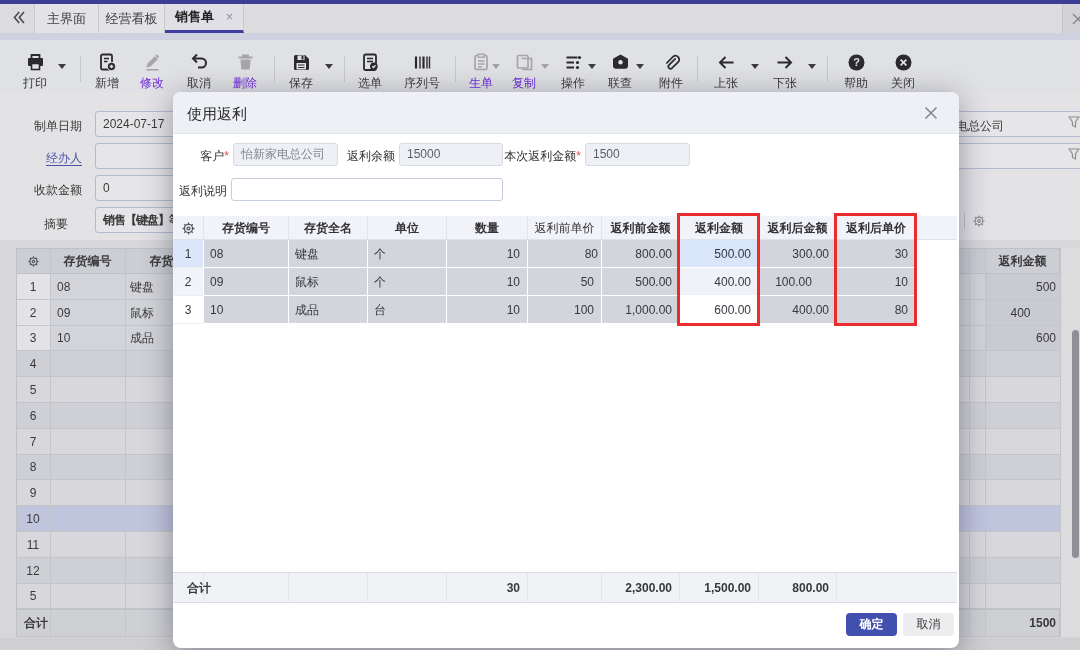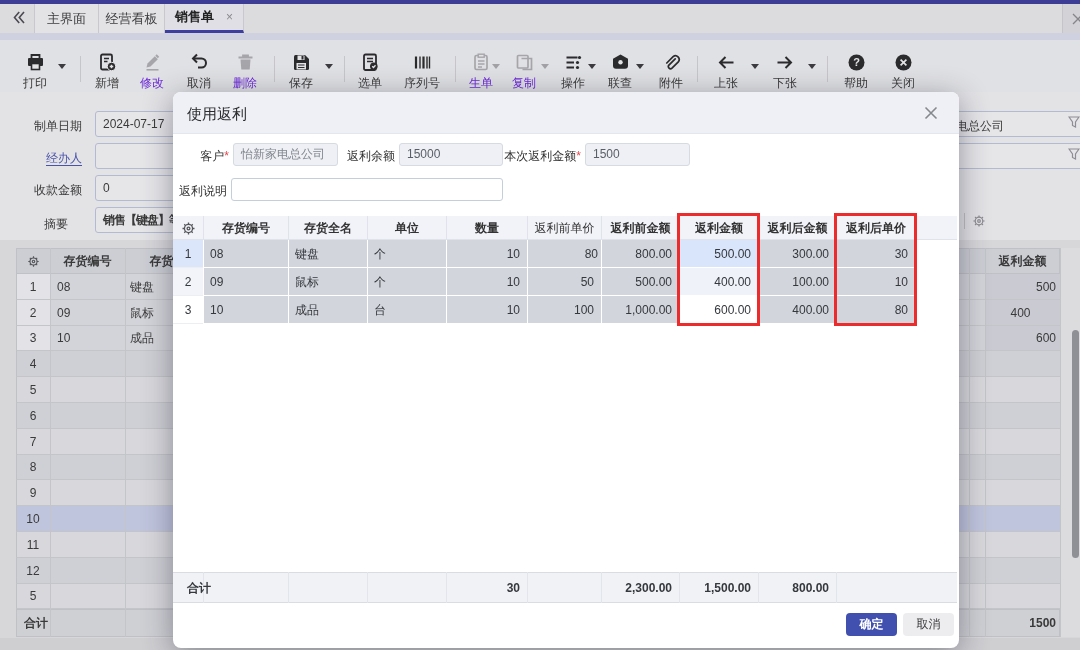--- a/index.html
+++ b/index.html
@@ -354,21 +354,21 @@
       <div class="mc" style="left:194px;top:176px;width:79px;text-align:left;padding-left:7px">个</div>
       <div class="a" style="left:273px;top:176px;width:80px;height:27px;background:#d3d5dc;margin-left:1px;margin-top:0"></div>
       <div class="mc" style="left:273px;top:176px;width:81px;text-align:right;padding-right:7px">10</div>
       <div class="a" style="left:354px;top:176px;width:73px;height:27px;background:#d3d5dc;margin-left:1px;margin-top:0"></div>
       <div class="mc" style="left:354px;top:176px;width:74px;text-align:right;padding-right:7px">50</div>
       <div class="a" style="left:428px;top:176px;width:77px;height:27px;background:#d3d5dc;margin-left:1px;margin-top:0"></div>
       <div class="mc" style="left:428px;top:176px;width:78px;text-align:right;padding-right:7px">500.00</div>
       <div class="a" style="left:506px;top:176px;width:78px;height:27px;background:#eff2f9;margin-left:1px;margin-top:0"></div>
       <div class="mc" style="left:506px;top:176px;width:79px;text-align:right;padding-right:7px">400.00</div>
       <div class="a" style="left:585px;top:176px;width:77px;height:27px;background:#d3d5dc;margin-left:1px;margin-top:0"></div>
-      <div class="mc" style="left:585px;top:176px;width:78px;text-align:right;padding-right:7px">100.00</div>
+      <div class="mc" style="left:585px;top:176px;width:78px;text-align:center;padding-right:7px">100.00</div>
       <div class="a" style="left:663px;top:176px;width:78px;height:27px;background:#d3d5dc;margin-left:1px;margin-top:0"></div>
       <div class="mc" style="left:663px;top:176px;width:79px;text-align:right;padding-right:7px">10</div>
       <div class="a" style="left:0;top:204px;width:30px;height:28px;background:#ffffff;border-bottom:1px solid #eceef2"></div>
       <div class="mc" style="left:0;top:204px;width:30px;text-align:center">3</div>
       <div class="a" style="left:30px;top:204px;width:84px;height:27px;background:#d3d5dc;margin-left:1px;margin-top:0"></div>
       <div class="mc" style="left:30px;top:204px;width:85px;text-align:left;padding-left:7px">10</div>
       <div class="a" style="left:115px;top:204px;width:78px;height:27px;background:#d3d5dc;margin-left:1px;margin-top:0"></div>
       <div class="mc" style="left:115px;top:204px;width:79px;text-align:left;padding-left:7px">成品</div>
       <div class="a" style="left:194px;top:204px;width:78px;height:27px;background:#d3d5dc;margin-left:1px;margin-top:0"></div>
       <div class="mc" style="left:194px;top:204px;width:79px;text-align:left;padding-left:7px">台</div>

